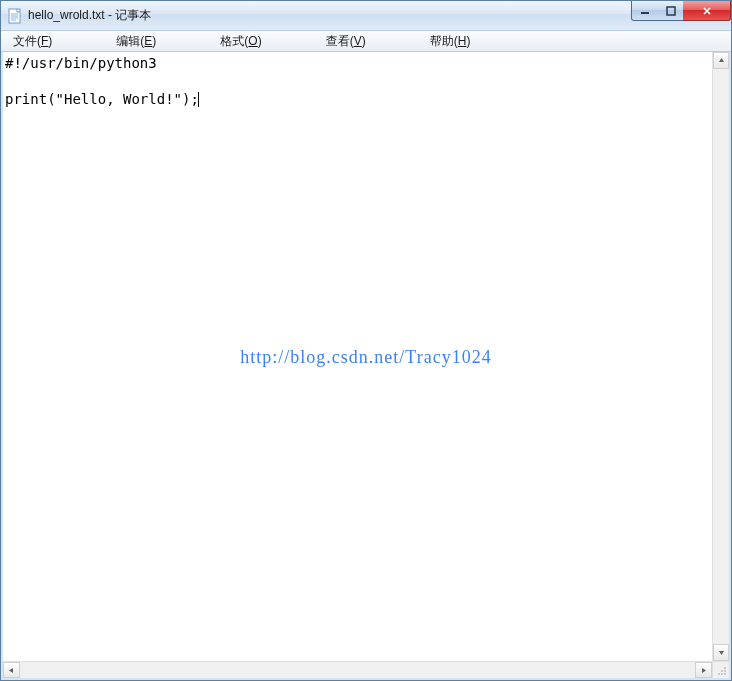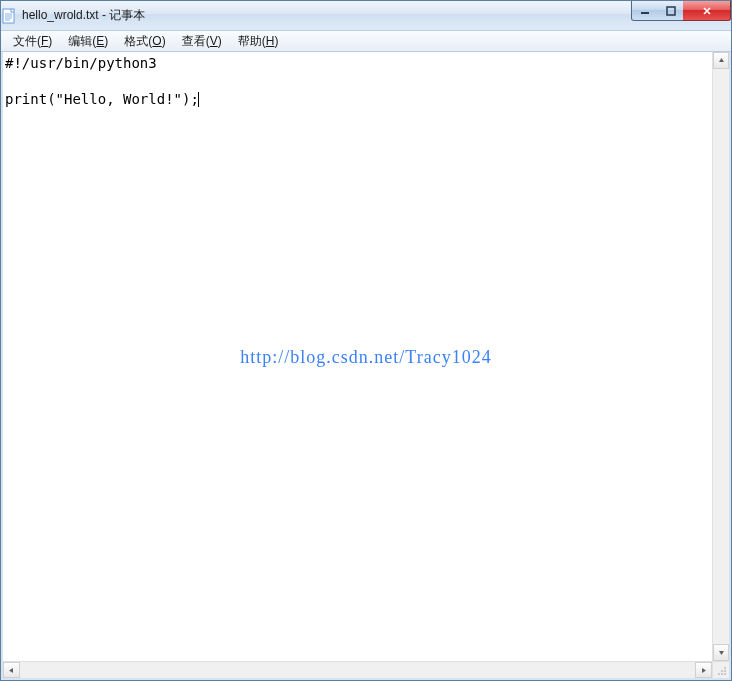--- a/index.html
+++ b/index.html
@@ -20,21 +20,21 @@
       border: 1px solid #5a7fa0;
       display: flex;
       flex-direction: column;
       background: #fff;
     }
     .titlebar {
       height: 30px;
       background: linear-gradient(to bottom, #f0f5fb 0%, #dce7f5 45%, #cfdff1 46%, #e0ebf7 100%);
       display: flex;
       align-items: center;
-      padding-left: 0;
+      padding-left: 6px;
       position: relative;
       border-bottom: 1px solid #b8cde2;
     }
     .title-icon {
       width: 16px;
       height: 16px;
       margin-right: 5px;
       display: flex;
       align-items: center;
       justify-content: center;
@@ -93,20 +93,21 @@
       height: 10px;
     }
     .menubar {
       height: 21px;
       background: linear-gradient(to bottom, #fafcfe, #e8eef5);
       border-bottom: 1px solid #b8cde2;
       display: flex;
       align-items: center;
       padding-left: 4px;
       font-size: 12px;
+      gap: 48px;
     }
     .menu-item {
       padding: 2px 8px;
       cursor: pointer;
       color: #1a1a1a;
     }
     .menu-item .mn {
       text-decoration: underline;
     }
     .content-frame {

